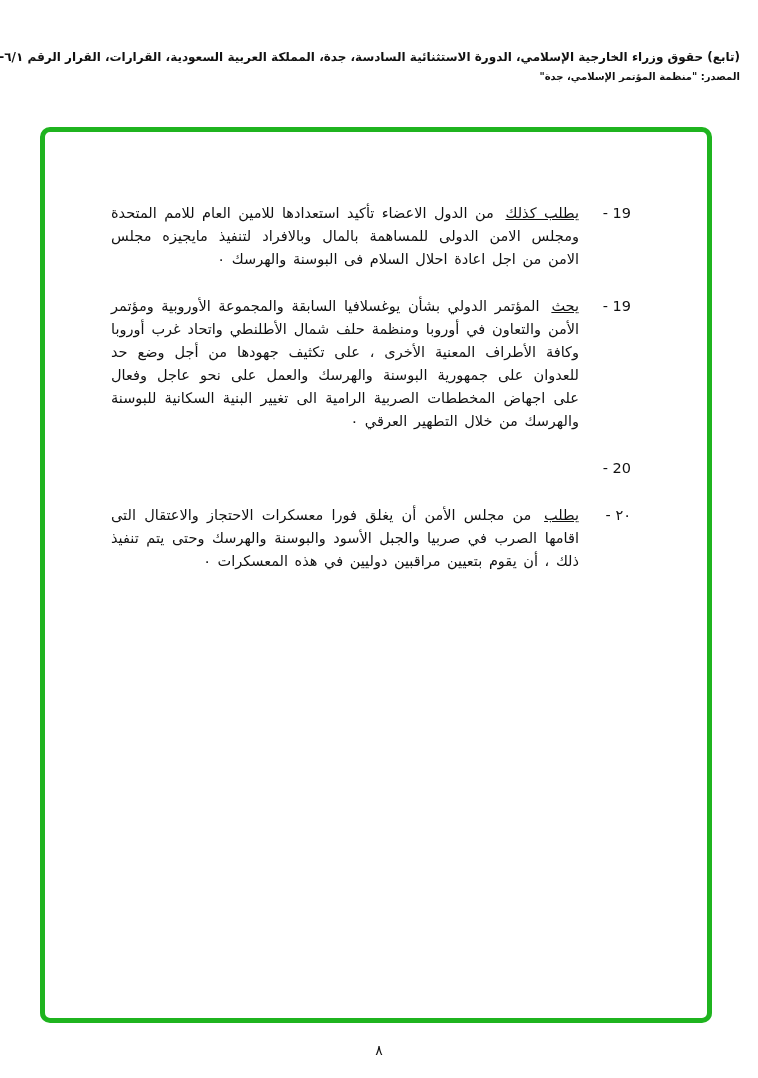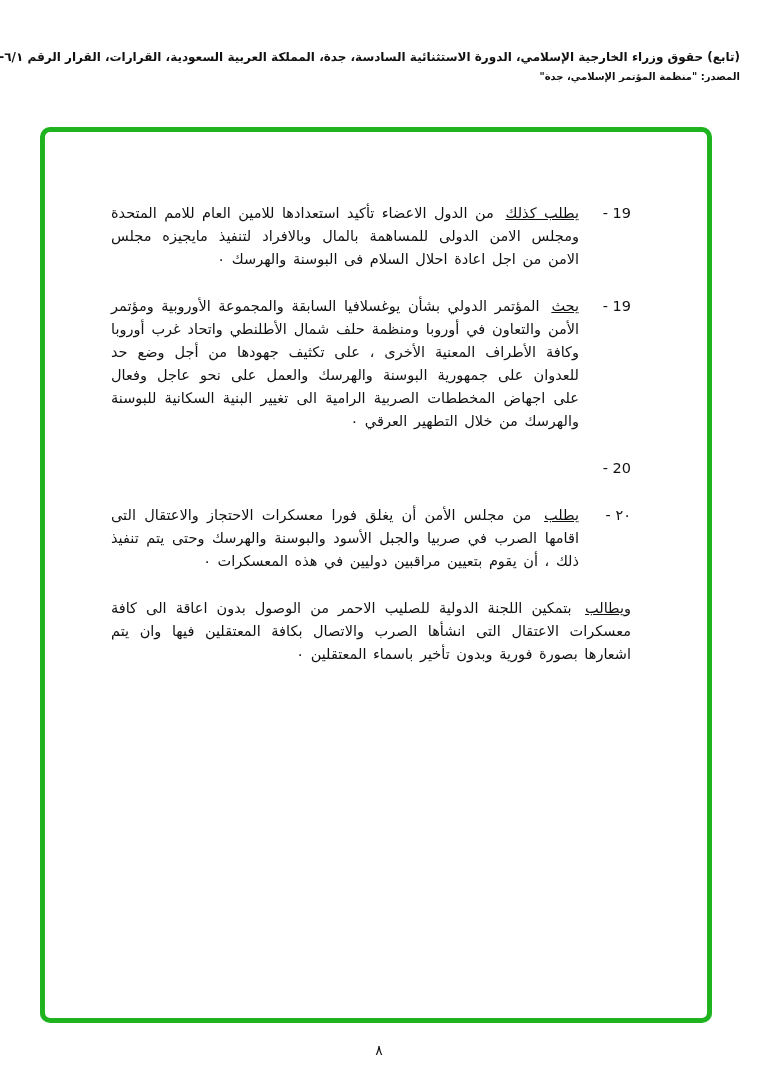--- a/index.html
+++ b/index.html
@@ -109,24 +109,20 @@
 
       <div class="para">
         <div class="para-marker">٢٠ -</div>
         <div class="para-text">
           <span class="lead">يطلب</span>
           <span>من مجلس الأمن أن يغلق فورا معسكرات الاحتجاز والاعتقال التى اقامها الصرب في صربيا والجبل الأسود والبوسنة والهرسك وحتى يتم تنفيذ ذلك ، أن يقوم بتعيين مراقبين دوليين في هذه المعسكرات ٠</span>
         </div>
       </div>
 
       <div class="para">
-        <div class="para-text">
-          <span class="lead">ويطالب</span>
-          <span>بتمكين اللجنة الدولية للصليب الاحمر من الوصول بدون اعاقة الى كافة معسكرات الاعتقال التى انشأها الصرب والاتصال بكافة المعتقلين فيها وان يتم اشعارها بصورة فورية وبدون تأخير باسماء المعتقلين ٠</span>
-        </div>
       </div>
 
     </div>
   </div>
 
   <div class="page-number">٨</div>
 
 </div>
 
 </body></html>

